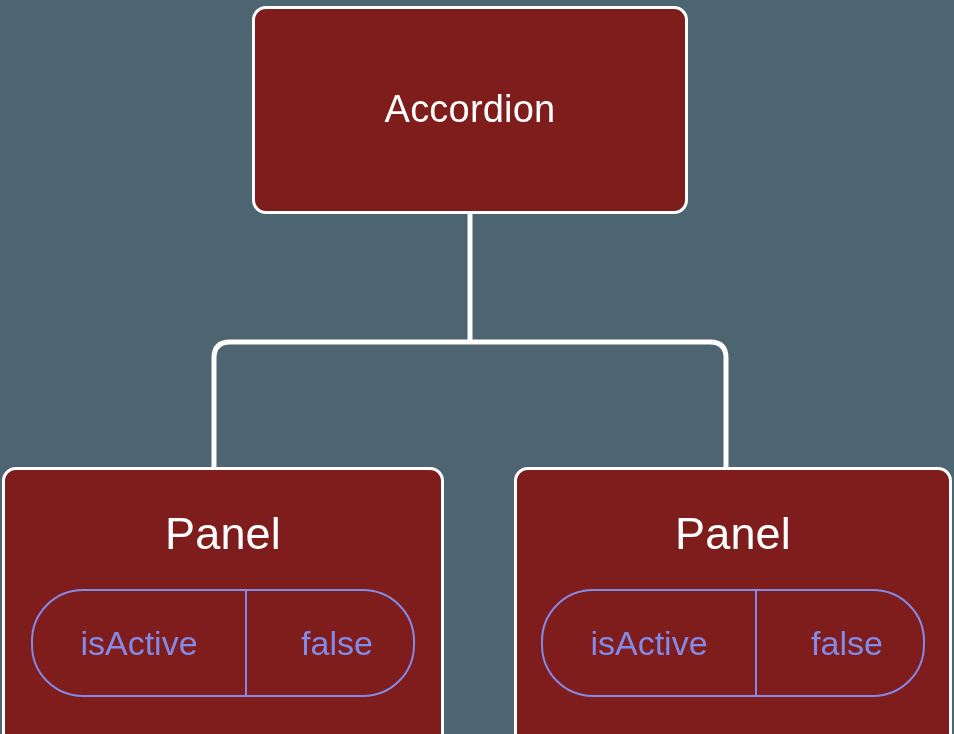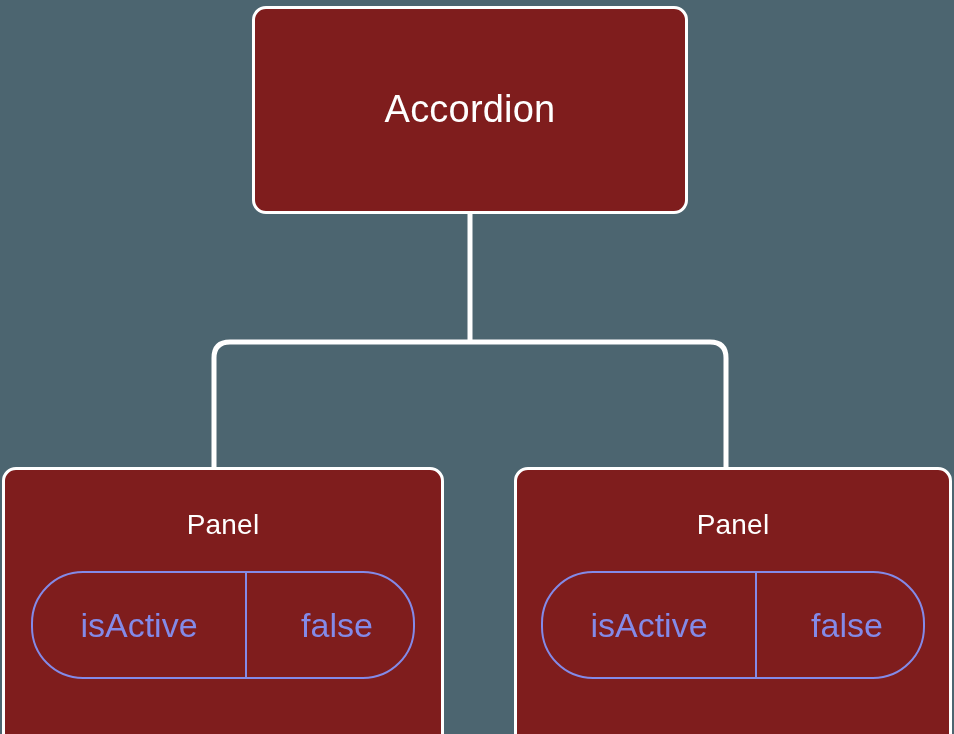--- a/index.html
+++ b/index.html
@@ -56,21 +56,21 @@
   }
   .node-title {
     color: #ffffff;
     font-size: 38px;
     line-height: 1.05;
     letter-spacing: 0.2px;
     white-space: nowrap;
   }
   .node-panel-left .node-title,
   .node-panel-right .node-title {
-    font-size: 28px;
+    font-size: 45px;
   }
   .prop-pill {
     margin-top: 32px;
     display: flex;
     align-items: stretch;
     height: 104px;
     border: 2px solid #838ae8;
     border-radius: 52px;
     overflow: hidden;
     gap: 14px;

